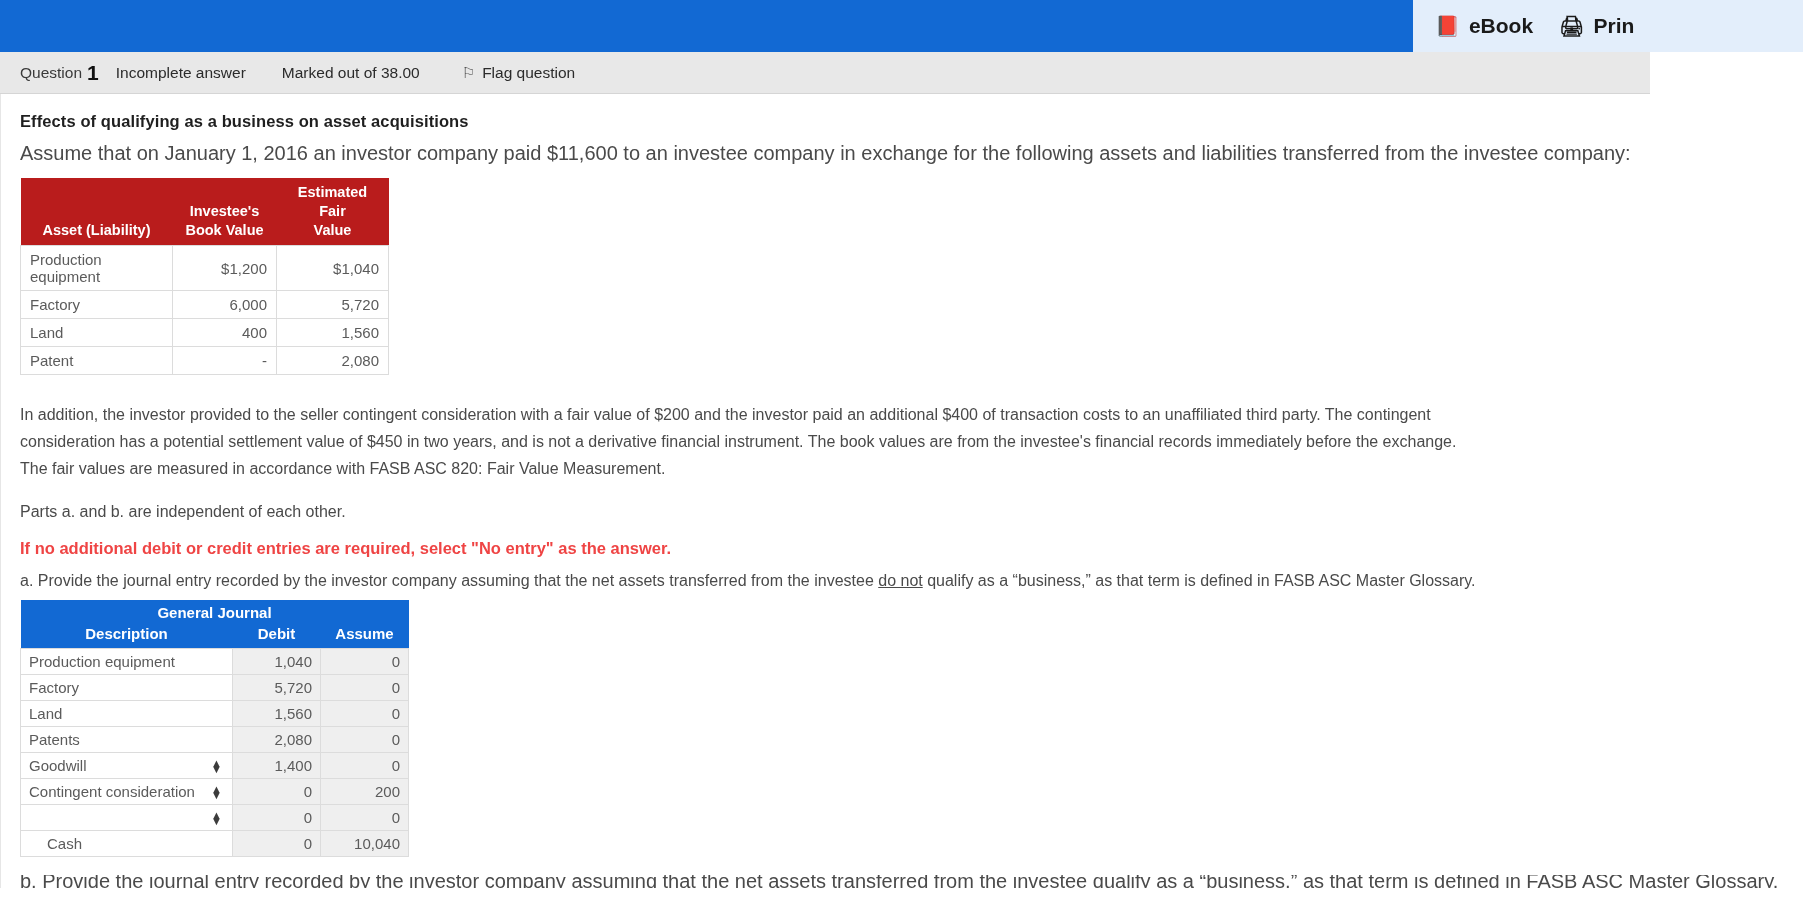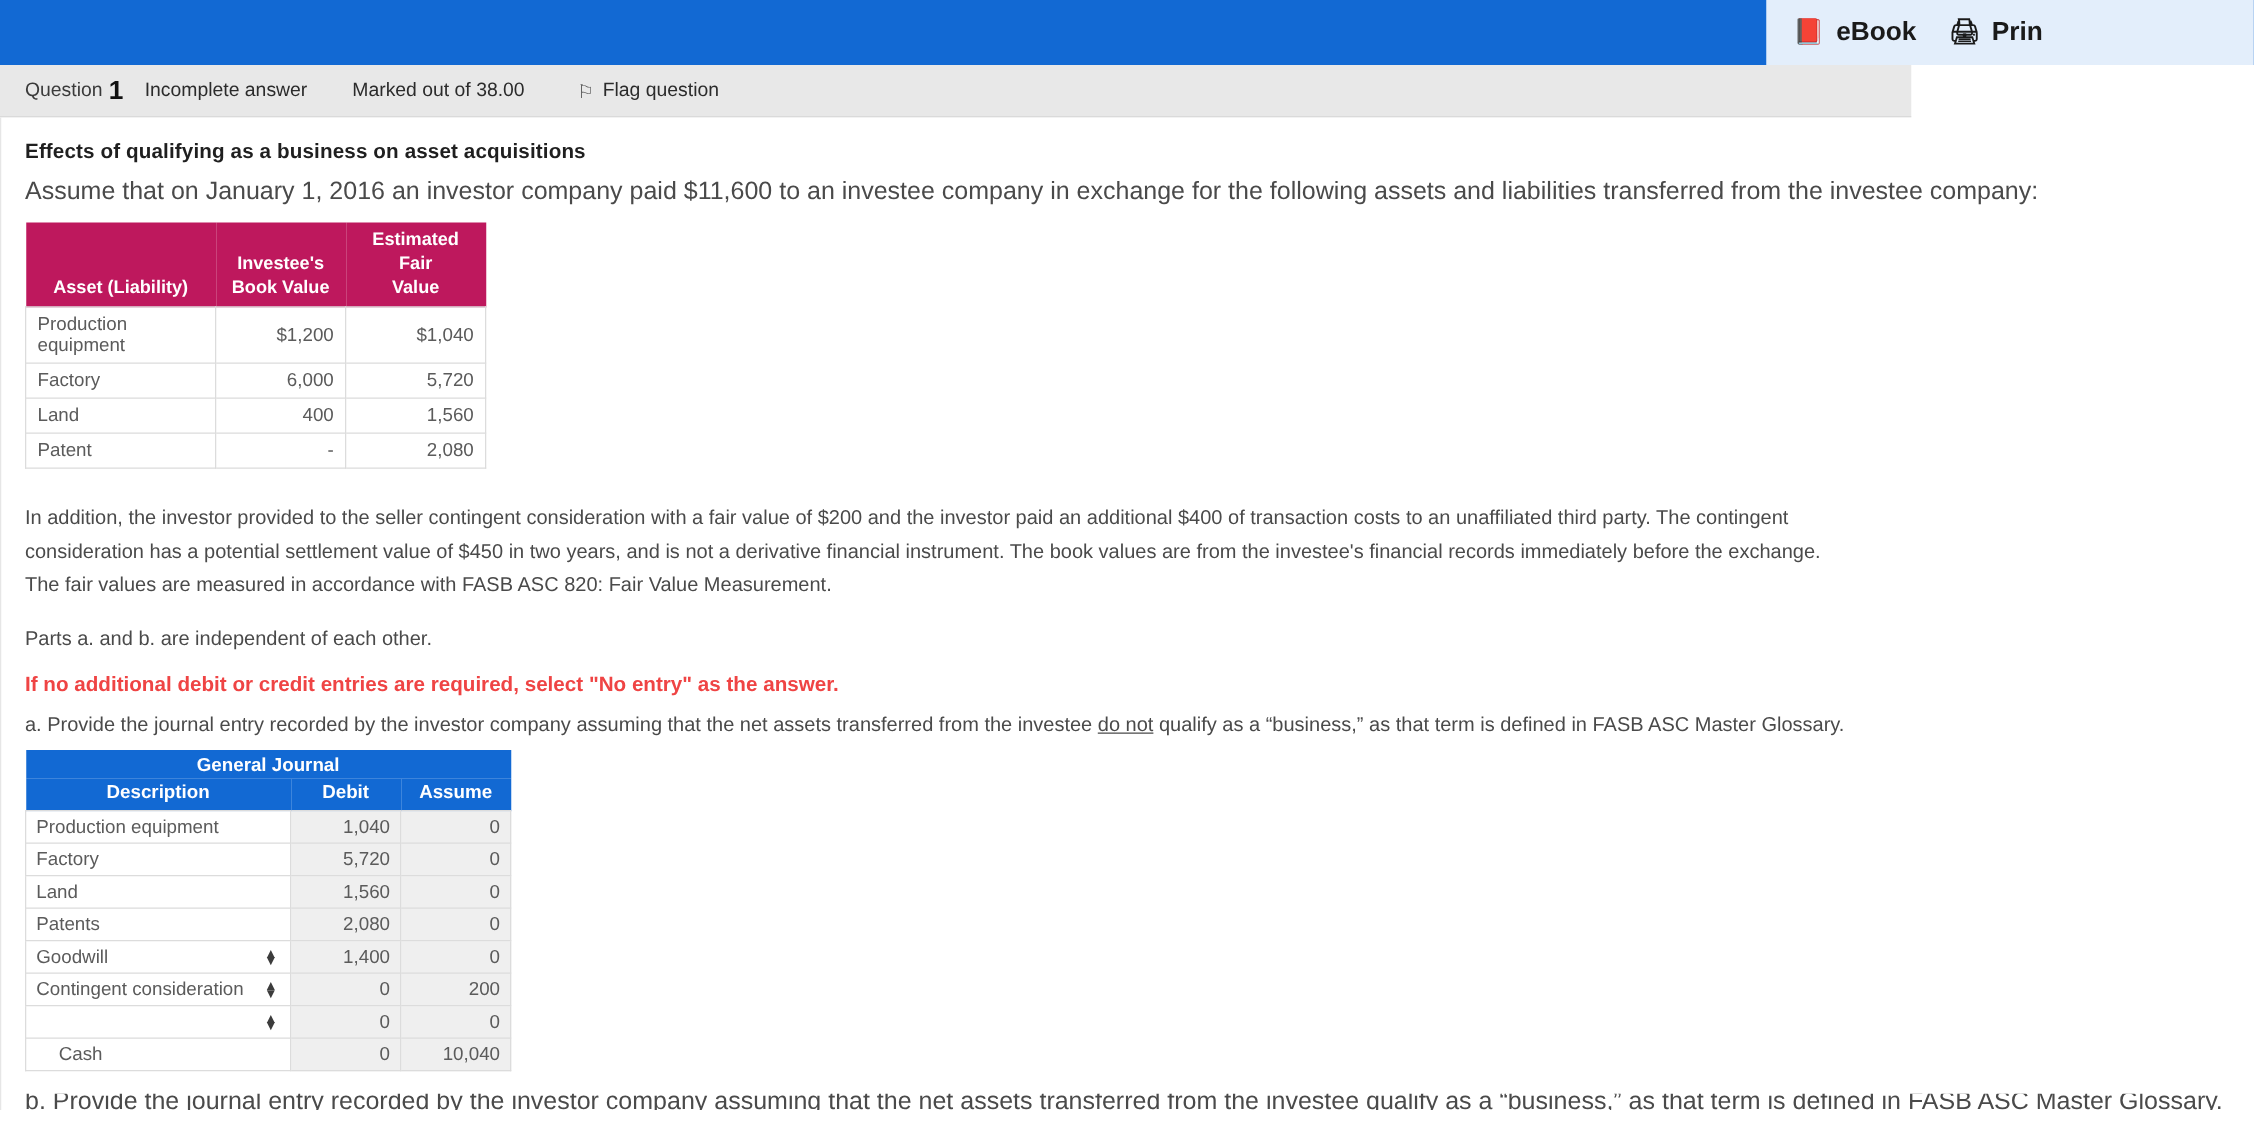--- a/index.html
+++ b/index.html
@@ -43,21 +43,21 @@
     font-size: 21px;
     font-weight: bold;
     cursor: pointer;
     white-space: nowrap;
   }
   .tool-btn .glyph { font-size: 20px; line-height: 1; display:inline-block; }
 
   
   .qstrip {
     position: absolute; top: 52px; left: 0;
-    width: 1529px; height: 42px;
+    width: 1650px; height: 42px;
     background: #e8e8e8;
     border-bottom: 1px solid #d5d5d5;
     display: flex;
     align-items: center;
     padding-left: 20px;
     font-size: 15.5px;
     color: #2b2b2b;
   }
   .qstrip .qnum-label { color: #3a3a3a; }
   .qstrip .qnum {
@@ -115,21 +115,21 @@
   .u { text-decoration: underline; }
 
   
   table.facts {
     border-collapse: collapse;
     margin: 10px 0 0 0;
     table-layout: fixed;
     background: #fff;
   }
   table.facts th {
-    background: #be185d;
+    background: #b91c1c;
     color: #fff;
     font-size: 14.5px;
     font-weight: bold;
     padding: 5px 9px;
     vertical-align: bottom;
     text-align: center;
     line-height: 1.33;
     border: none;
   }
   table.facts th.lbl { text-align: center; }

